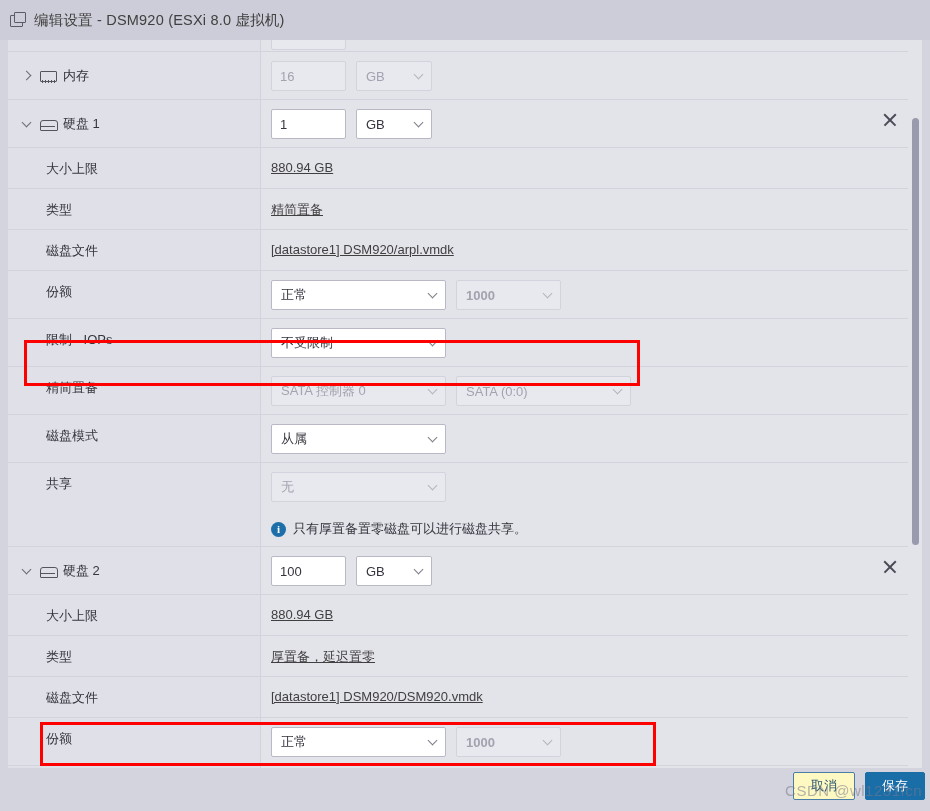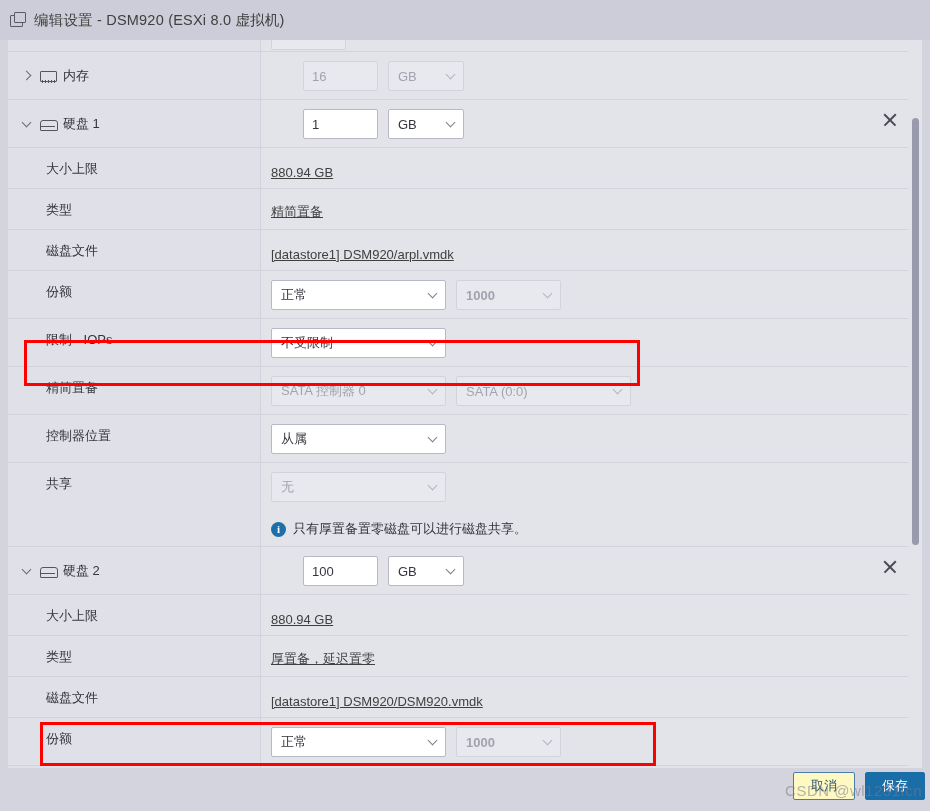--- a/index.html
+++ b/index.html
@@ -44,21 +44,21 @@
   }
   .content {
     position: absolute; left: 8px; top: 0px; width: 914px; height: 728px;
     background: #e3e3ea;
     overflow: hidden;
   }
 
   
   .row {
     position: relative;
-    display: flex; align-items: flex-end;
+    display: flex; align-items: flex-start;
     border-bottom: 1px solid #d3d3dd;
     background: #e3e3ea;
     min-height: 41px;
   }
   .row .lbl {
     width: 253px; flex: 0 0 253px;
     padding: 12px 0 0 18px;
     font-size: 13px; color: #35353f;
     border-right: 1px solid #d3d3dd;
     align-self: stretch;
@@ -109,21 +109,21 @@
     content: ""; position: absolute; left: 2px; top: 9px; width: 14px; height: 0;
     border-top: 1.4px solid #55555f;
   }
   .grp-label { font-size: 13px; color: #35353f; }
 
   
   .inp {
     height: 30px; border: 1px solid #b9b9c6; border-radius: 2px;
     background: #ffffff; color: #35353f;
     font-family: "Liberation Sans", sans-serif; font-size: 13px;
-    padding: 0 8px; outline: none; margin-left: 32px;
+    padding: 0 8px; outline: none;
   }
   .inp.num { width: 75px; }
   .sel {
     position: relative; height: 30px;
     border: 1px solid #b9b9c6; border-radius: 2px; background: #ffffff;
     display: flex; align-items: center; padding: 0 26px 0 9px;
     font-size: 13px; color: #35353f; white-space: nowrap; overflow: hidden;
   }
   .sel:after {
     content: ""; position: absolute; right: 9px; top: 11px;
@@ -313,21 +313,21 @@
           <div class="sel w-ctrl disabled">
             <span>SATA 控制器 0</span>
           </div>
           <div class="sel w-ctrl disabled">
             <span>SATA (0:0)</span>
           </div>
         </div>
       </div>
 
       <div class="row">
-        <div class="lbl indent">控制器位置</div>
+        <div class="lbl indent">磁盘模式</div>
         <div class="val">
           <div class="sel w-mid">
             <span>从属</span>
           </div>
         </div>
       </div>
 
       <div class="row" style="min-height:73px">
         <div class="lbl indent">共享</div>
         <div class="val">

